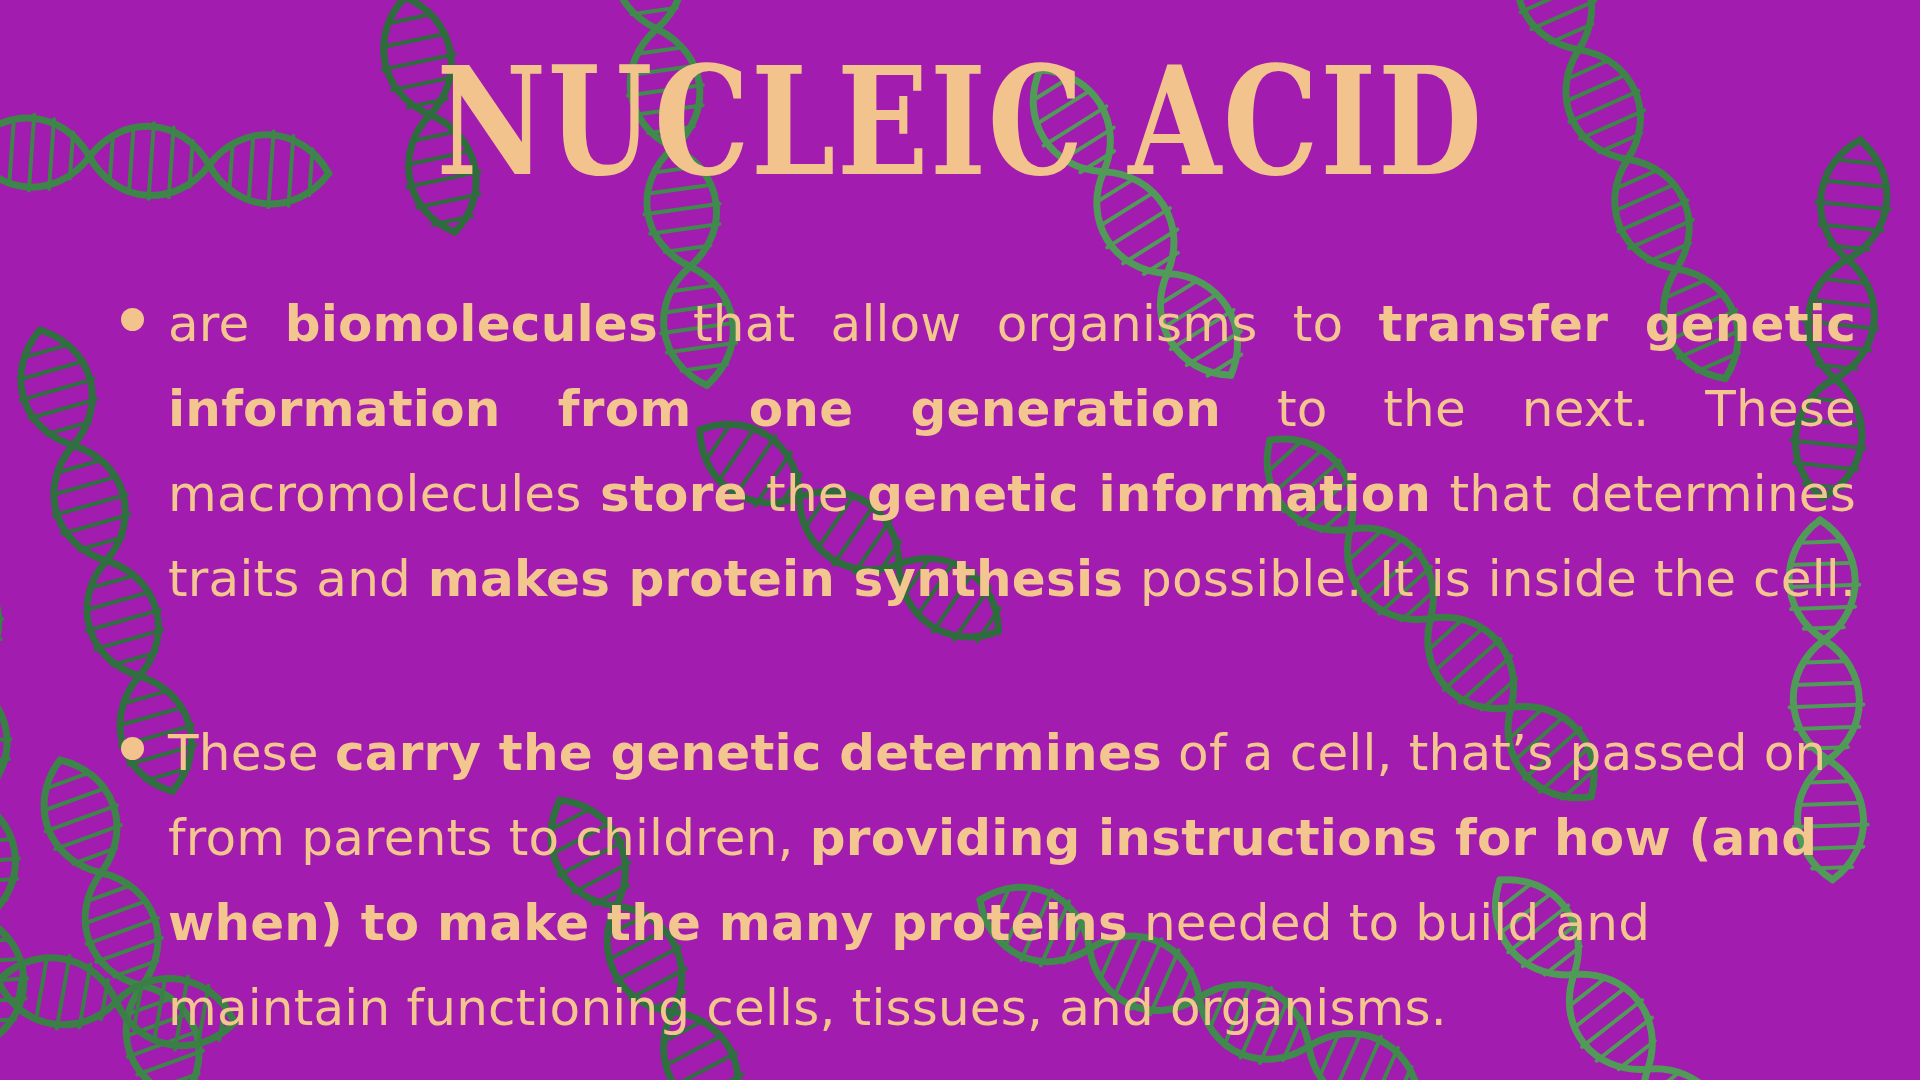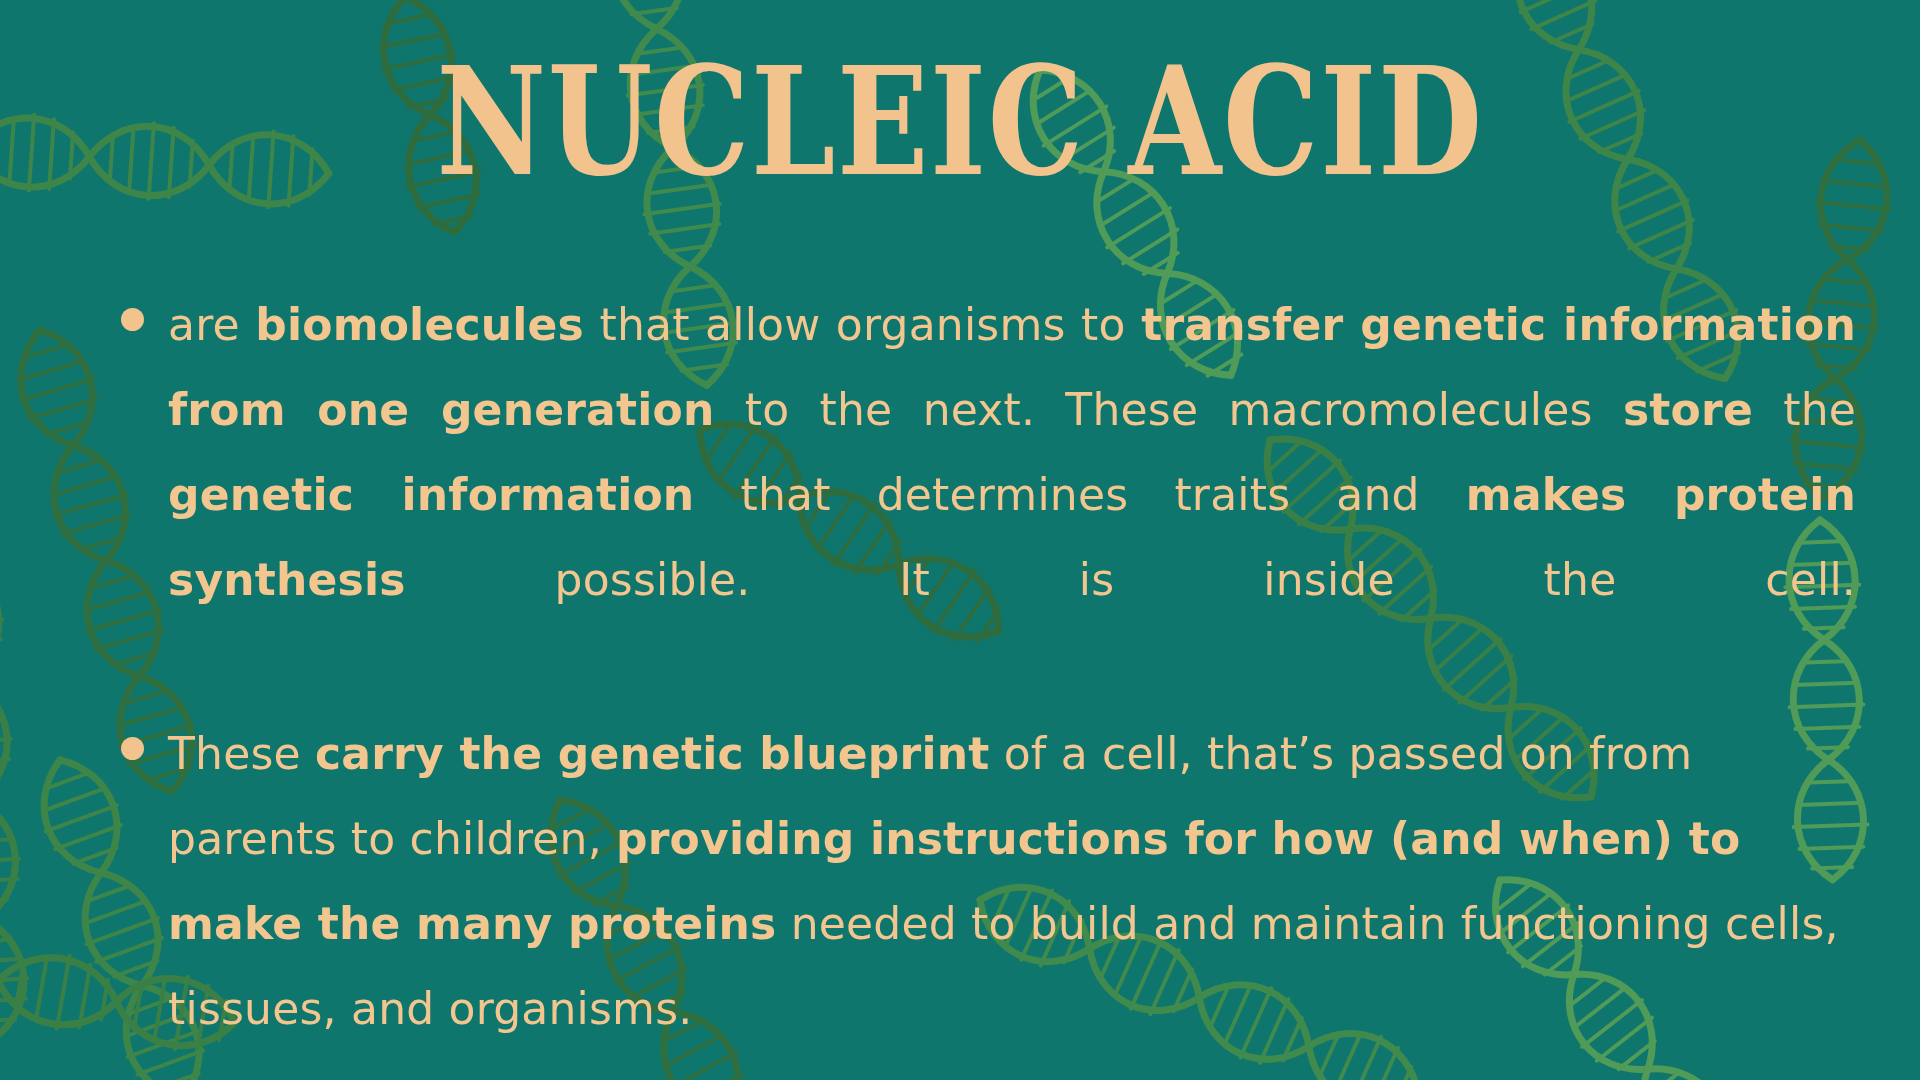--- a/index.html
+++ b/index.html
@@ -82,38 +82,38 @@
     width: 23px;
     height: 23px;
     border-radius: 50%;
     background: #f2c38d;
     display: block;
   }
   .bullet-text {
     flex: 1 1 auto;
     color: #f3c68f;
     font-family: "DejaVu Sans", sans-serif;
-    font-size: 44px;
+    font-size: 50px;
     line-height: 85px;
     letter-spacing: 0.2px;
   }
   .bullet-text.justified { text-align: justify; }
   .bullet-text.justified::after {
     content: "";
     display: inline-block;
     width: 100%;
   }
   .bullet-text b {
     font-weight: 700;
   }
 </style>
 </head>
 <body style="background: rgb(29, 74, 64);">
 
-<div id="slide" style="background: #0f766e;">
+<div id="slide" style="background: #a21caf;">
 
   <div id="dna-layer">
     <svg width="1920" height="1080" viewBox="0 0 1920 1080" xmlns="http://www.w3.org/2000/svg">
       <defs>
 
         <g id="helix">
           <path d="M0,0 C30,-46 90,-46 120,0 C150,46 210,46 240,0 C270,-46 330,-46 360,0 C390,46 450,46 480,0" fill="none" stroke-width="7" stroke-linecap="round"></path>
           <path d="M0,0 C30,46 90,46 120,0 C150,-46 210,-46 240,0 C270,46 330,46 360,0 C390,-46 450,-46 480,0" fill="none" stroke-width="7" stroke-linecap="round"></path>
           <g stroke-width="4" stroke-linecap="round">
             <line x1="22" y1="-21" x2="22" y2="21"></line>
@@ -206,18 +206,18 @@
         <div class="bullet-dot-cell">
           <span class="bullet-dot" style="background: rgb(242, 195, 141);"></span>
         </div>
         <div class="bullet-text justified" id="b1" style="color: rgb(243, 198, 143);"><span>are </span><b>biomolecules</b><span> that allow organisms to </span><b>transfer genetic information from one generation</b><span> to the next. These macromolecules </span><b>store</b><span> the </span><b>genetic information</b><span> that determines traits and </span><b>makes protein synthesis</b><span> possible. It is inside the cell.</span></div>
       </div>
 
       <div class="bullet-row">
         <div class="bullet-dot-cell">
           <span class="bullet-dot" style="background: rgb(242, 195, 141);"></span>
         </div>
-        <div class="bullet-text" id="b2" style="color: rgb(243, 198, 143);"><span>These </span><b>carry the genetic blueprint</b><span> of a cell, that’s passed on from parents to children, </span><b>providing instructions for how (and when) to make the many proteins</b><span> needed to build and maintain functioning cells, tissues, and organisms.</span></div>
+        <div class="bullet-text" id="b2" style="color: rgb(243, 198, 143);"><span>These </span><b>carry the genetic determines</b><span> of a cell, that’s passed on from parents to children, </span><b>providing instructions for how (and when) to make the many proteins</b><span> needed to build and maintain functioning cells, tissues, and organisms.</span></div>
       </div>
 
     </div>
   </div>
 </div>
 
 </body></html>

